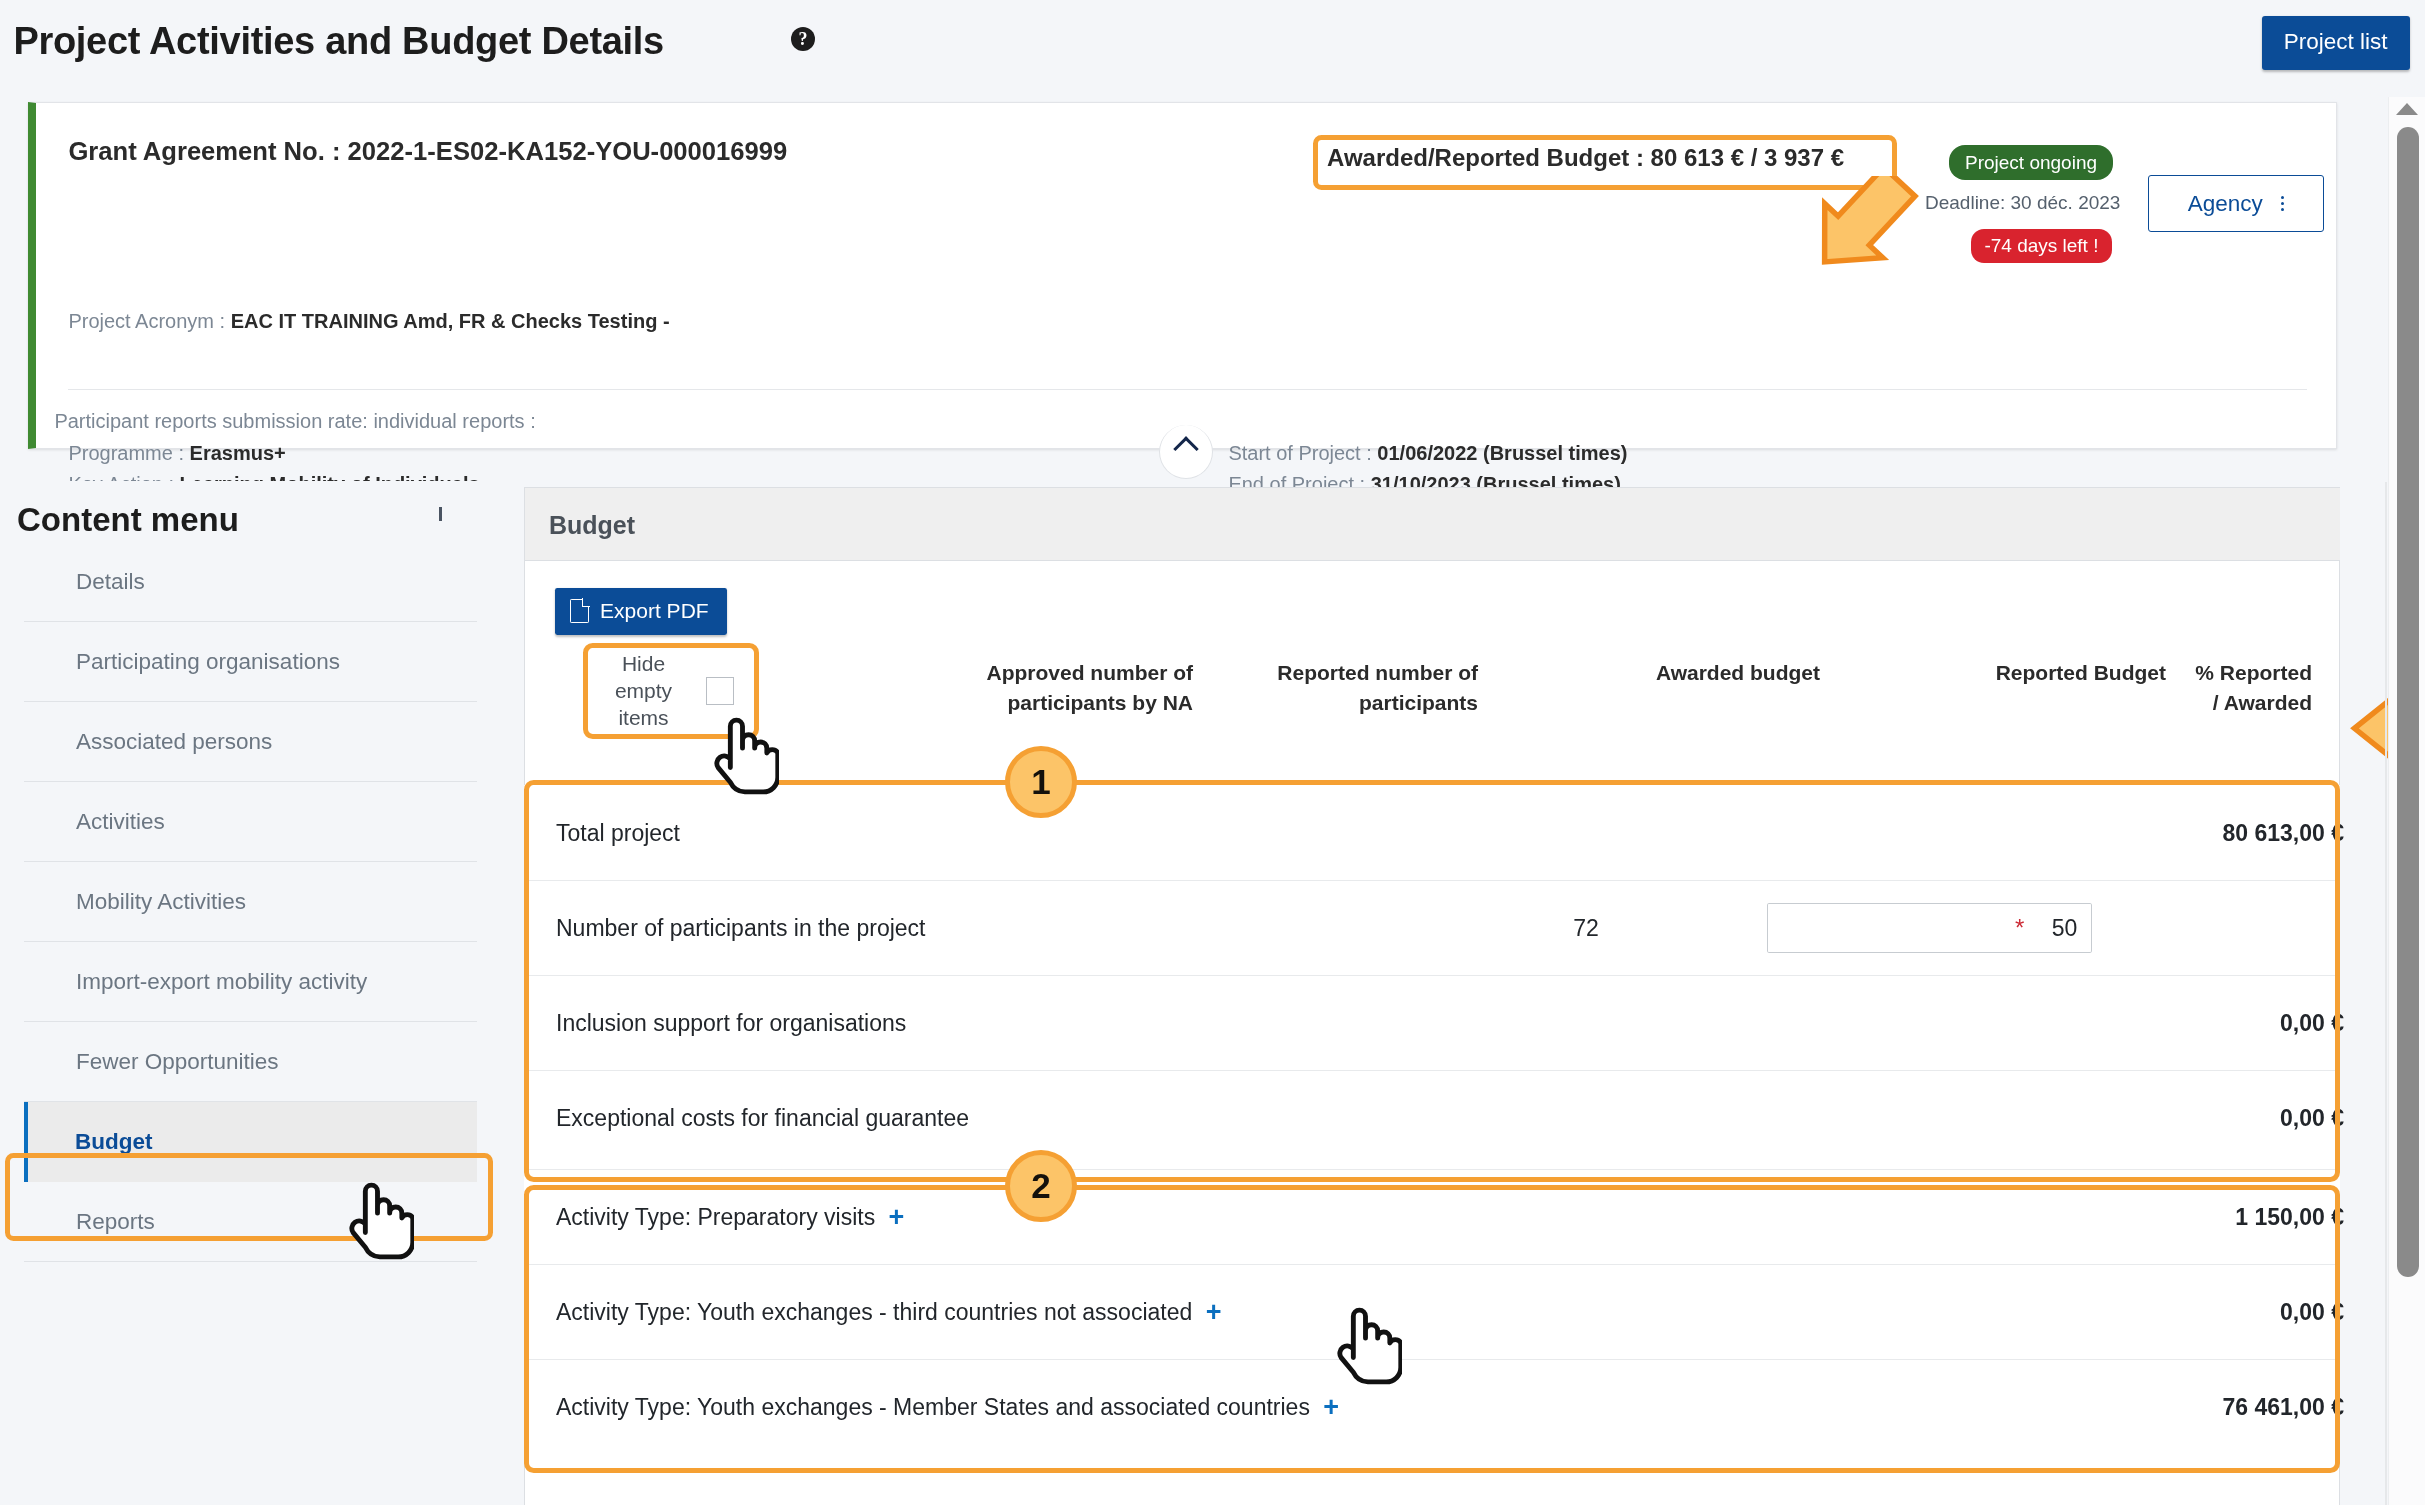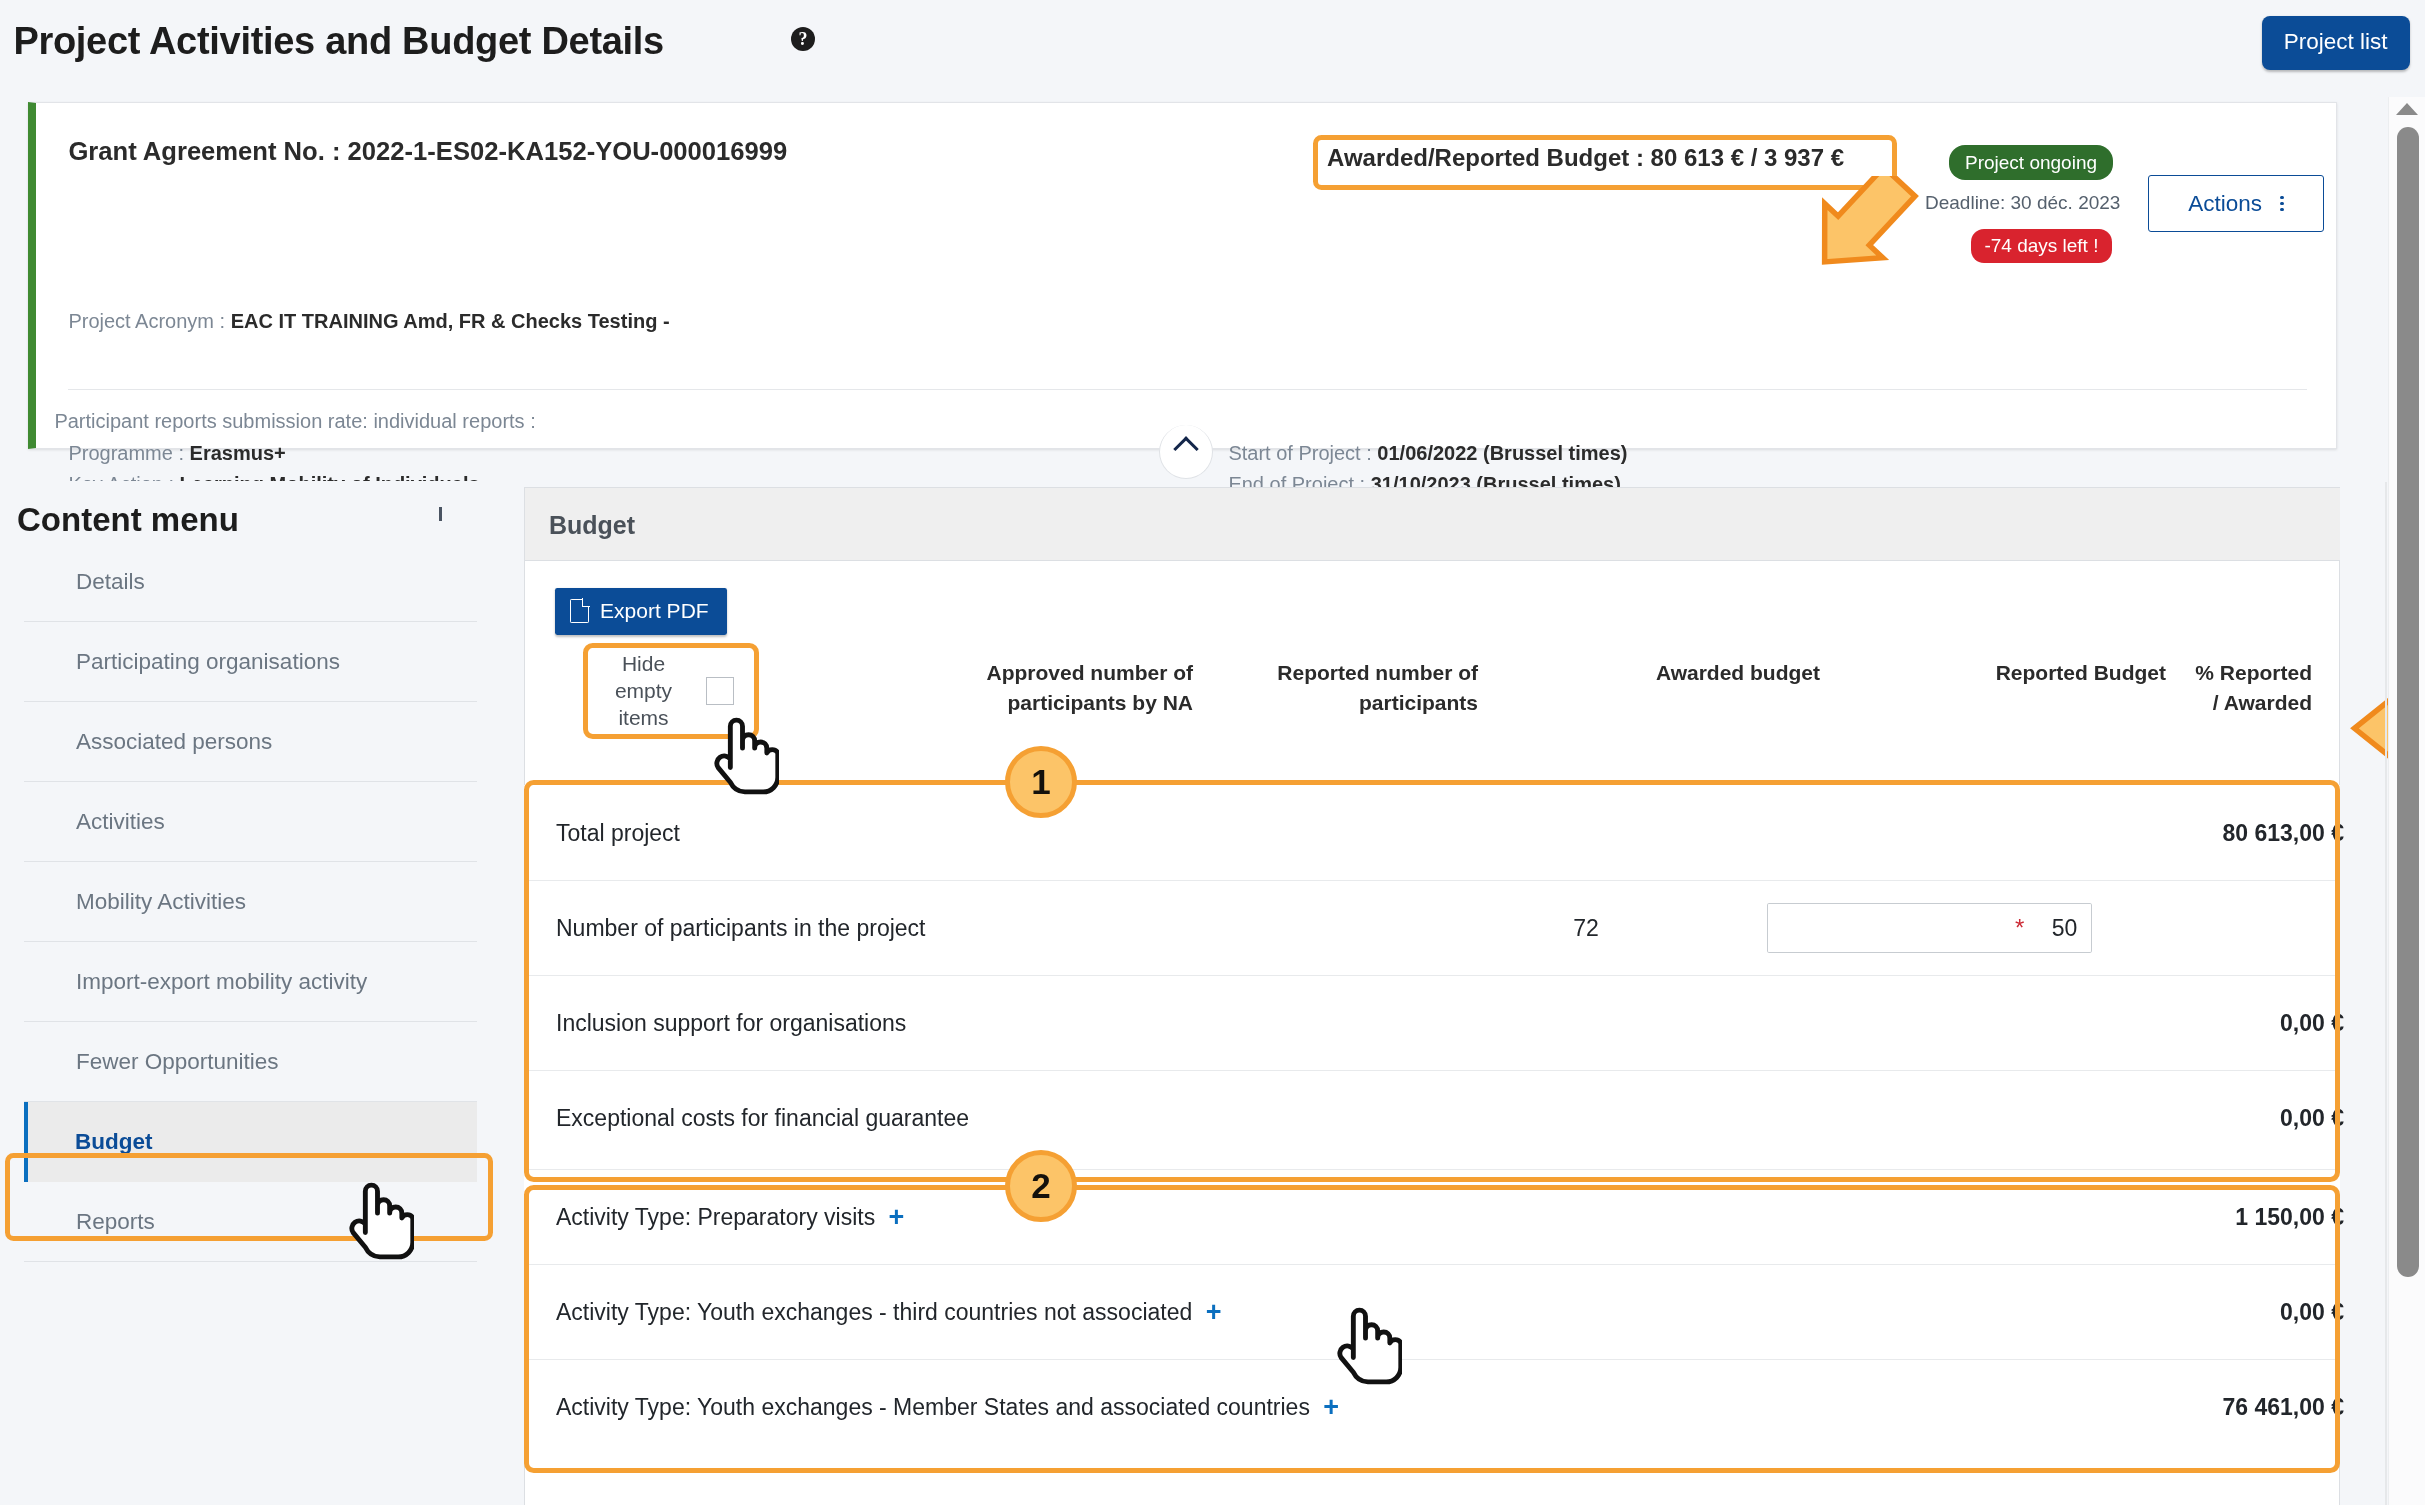--- a/index.html
+++ b/index.html
@@ -25,21 +25,21 @@
     width: 24px; height: 24px; border-radius: 50%;
     background: #1d1d1d; color: #fff;
     font-size: 18px; font-weight: bold;
     display: flex; align-items: center; justify-content: center;
     font-family: "Liberation Serif", serif;
   }
   .project-list-btn {
     position: absolute; right: 16.4px; top: 16px;
     background: #0b4c97; color: #fff;
     font-size: 22.5px; padding: 13.4px 22px 14.6px 22px;
-    border: none; border-radius: 8px; cursor: pointer;
+    border: none; border-radius: 3px; cursor: pointer;
     box-shadow: 0 1.2px 2.4px rgba(0,0,0,.25);
     font-family: "Liberation Sans", sans-serif;
   }
 
   
   .info-card {
     position: absolute; left: 16.4px; top: 102px;
     width: 2309px; height: 347px;
     background: #ffffff;
     border: 0.6px solid #e2e4e8;
@@ -368,21 +368,21 @@
 </div>
 
 <div class="budget-chip">Awarded/Reported Budget : 80 613 € / 3 937 €</div>
 <div class="budget-chip-box"></div>
 
 <div class="badge-ongoing">Project ongoing</div>
 <div class="deadline-txt">Deadline: 30 déc. 2023</div>
 <div class="badge-daysleft">-74 days left !</div>
 
 <div class="actions-btn">
-  <span>Actions</span>
+  <span>Agency</span>
   <span class="kebab">
       <i></i>
       <i></i>
       <i></i>
     </span>
 </div>
 
 <div class="collapse-circle">
   <span class="chev-up"></span>
 </div>

